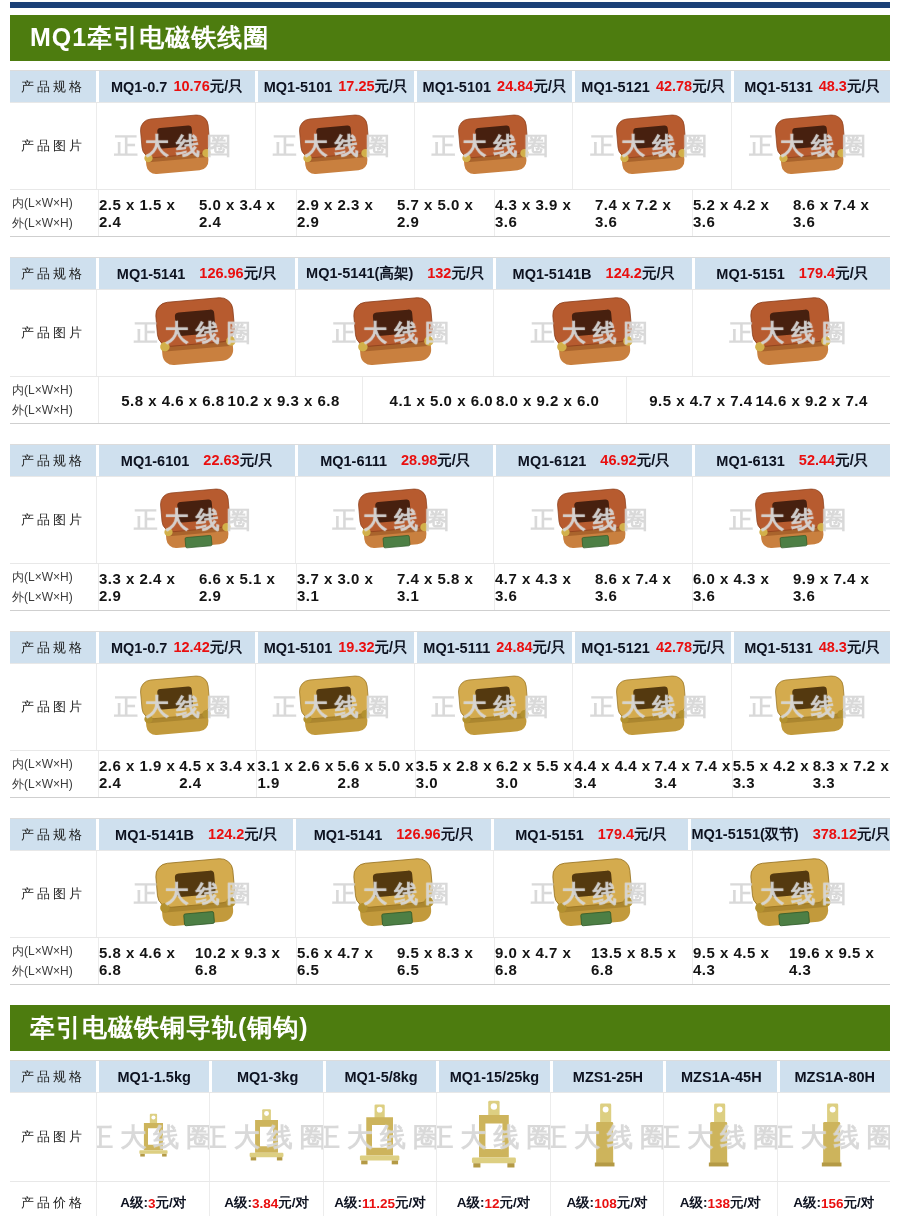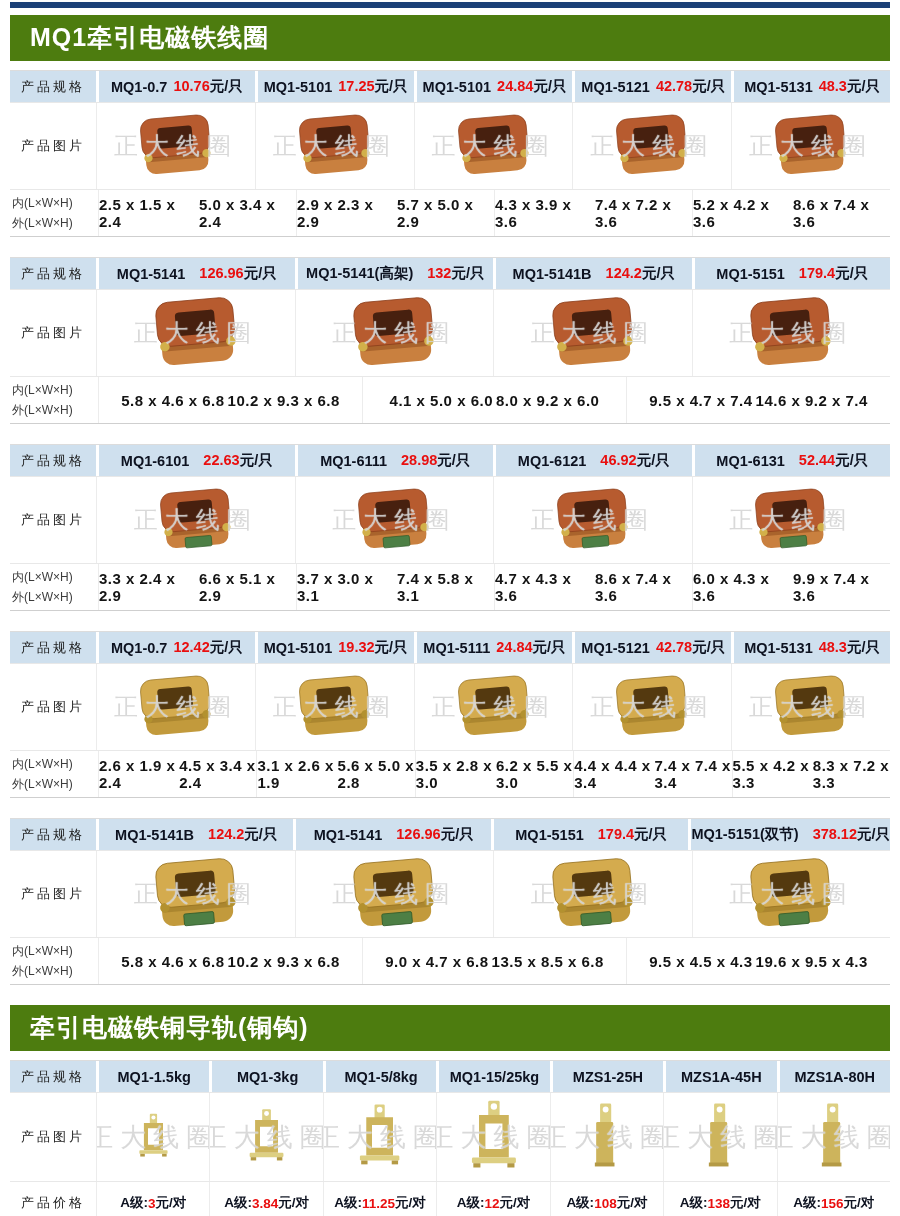--- a/index.html
+++ b/index.html
@@ -23,40 +23,40 @@
   .cols4 .spec-cell{gap:14px;}
   .model{color:#0d1220;}
   .price{color:#e90f0f;}
   .unit{color:#0d1220;}
   
   .photo-row{height:86px;}
   .photo-row .cell + .cell{border-left:1px solid #ececec;}
   .photo-cell{overflow:hidden;background:#fff;}
   .image-label{font-size:13px;letter-spacing:3px;color:#1c1c1c;}
   .wm{position:absolute;inset:0;display:flex;align-items:center;justify-content:center;
-      font-size:24px;font-weight:normal;letter-spacing:7px;color:rgba(185,185,185,.55);
+      font-size:24px;font-weight:bold;letter-spacing:7px;color:rgba(185,185,185,.55);
       text-shadow:0 0 1px rgba(255,255,255,.9);pointer-events:none;white-space:nowrap;}
   .coil-svg{height:72px;width:auto;}
   .v-tall .coil-svg{height:82px;}
   
   .coil-lab{display:none;}
   .v-label .coil-lab{display:block;}
   .v-copper .coil-top{fill:#b75b2f;stroke:#8a3d1b;stroke-width:1;}
   .v-copper .coil-side{fill:#c9803f;}
   .v-copper .coil-band{fill:#a9632c;}
   .v-copper .coil-hole{fill:#47200f;}
   .v-copper .coil-lug{fill:#d2b04a;}
   .v-gold .coil-top{fill:#d4ab4e;stroke:#94701f;stroke-width:1;}
   .v-gold .coil-side{fill:#c29a3c;}
   .v-gold .coil-band{fill:#ab862f;}
   .v-gold .coil-hole{fill:#54390f;}
   .v-gold .coil-lug{fill:#b3912f;}
   .coil-lab{fill:#4d7f45;stroke:#2e5a28;stroke-width:1;}
   
-  .dims-row{height:46px;justify-content:center;}
+  .dims-row{height:46px;}
   .dims-row .cell + .cell{border-left:1px solid #ececec;}
   .dims-label-cell{flex-direction:column;align-items:flex-start;justify-content:center;padding-left:2px;gap:3px;}
   .dim-label{font-size:12px;color:#3c3c3c;white-space:nowrap;}
   .dims-cell{flex-direction:row;gap:3px;}
   .dim-val{font-size:15px;font-weight:bold;color:#141414;letter-spacing:.5px;}
   
   .rail-table{border-top:1px solid #dcdcdc;border-bottom:1px solid #cfcfcf;margin-bottom:10px;}
   .rail-spec{height:31px;}
   .rail-spec .cell{background:#cfe0ee;}
   .rail-spec .cell + .cell{border-left:3px solid #fff;}
@@ -616,20 +616,24 @@
         <div class="row dims-row">
           <div class="cell label-cell dims-label-cell">
             <div class="dim-label">内(L×W×H)</div>
             <div class="dim-label">外(L×W×H)</div>
           </div>
           <div class="cell dims-cell">
             <div class="dim-val">5.8 x 4.6 x 6.8</div>
             <div class="dim-val">10.2 x 9.3 x 6.8</div>
           </div>
           <div class="cell dims-cell">
+            <div class="dim-val">5.6 x 4.7 x 6.5</div>
+            <div class="dim-val">9.5 x 8.3 x 6.5</div>
+          </div>
+          <div class="cell dims-cell">
             <div class="dim-val">9.0 x 4.7 x 6.8</div>
             <div class="dim-val">13.5 x 8.5 x 6.8</div>
           </div>
           <div class="cell dims-cell">
             <div class="dim-val">9.5 x 4.5 x 4.3</div>
             <div class="dim-val">19.6 x 9.5 x 4.3</div>
           </div>
         </div>
       </div>
     </div>

